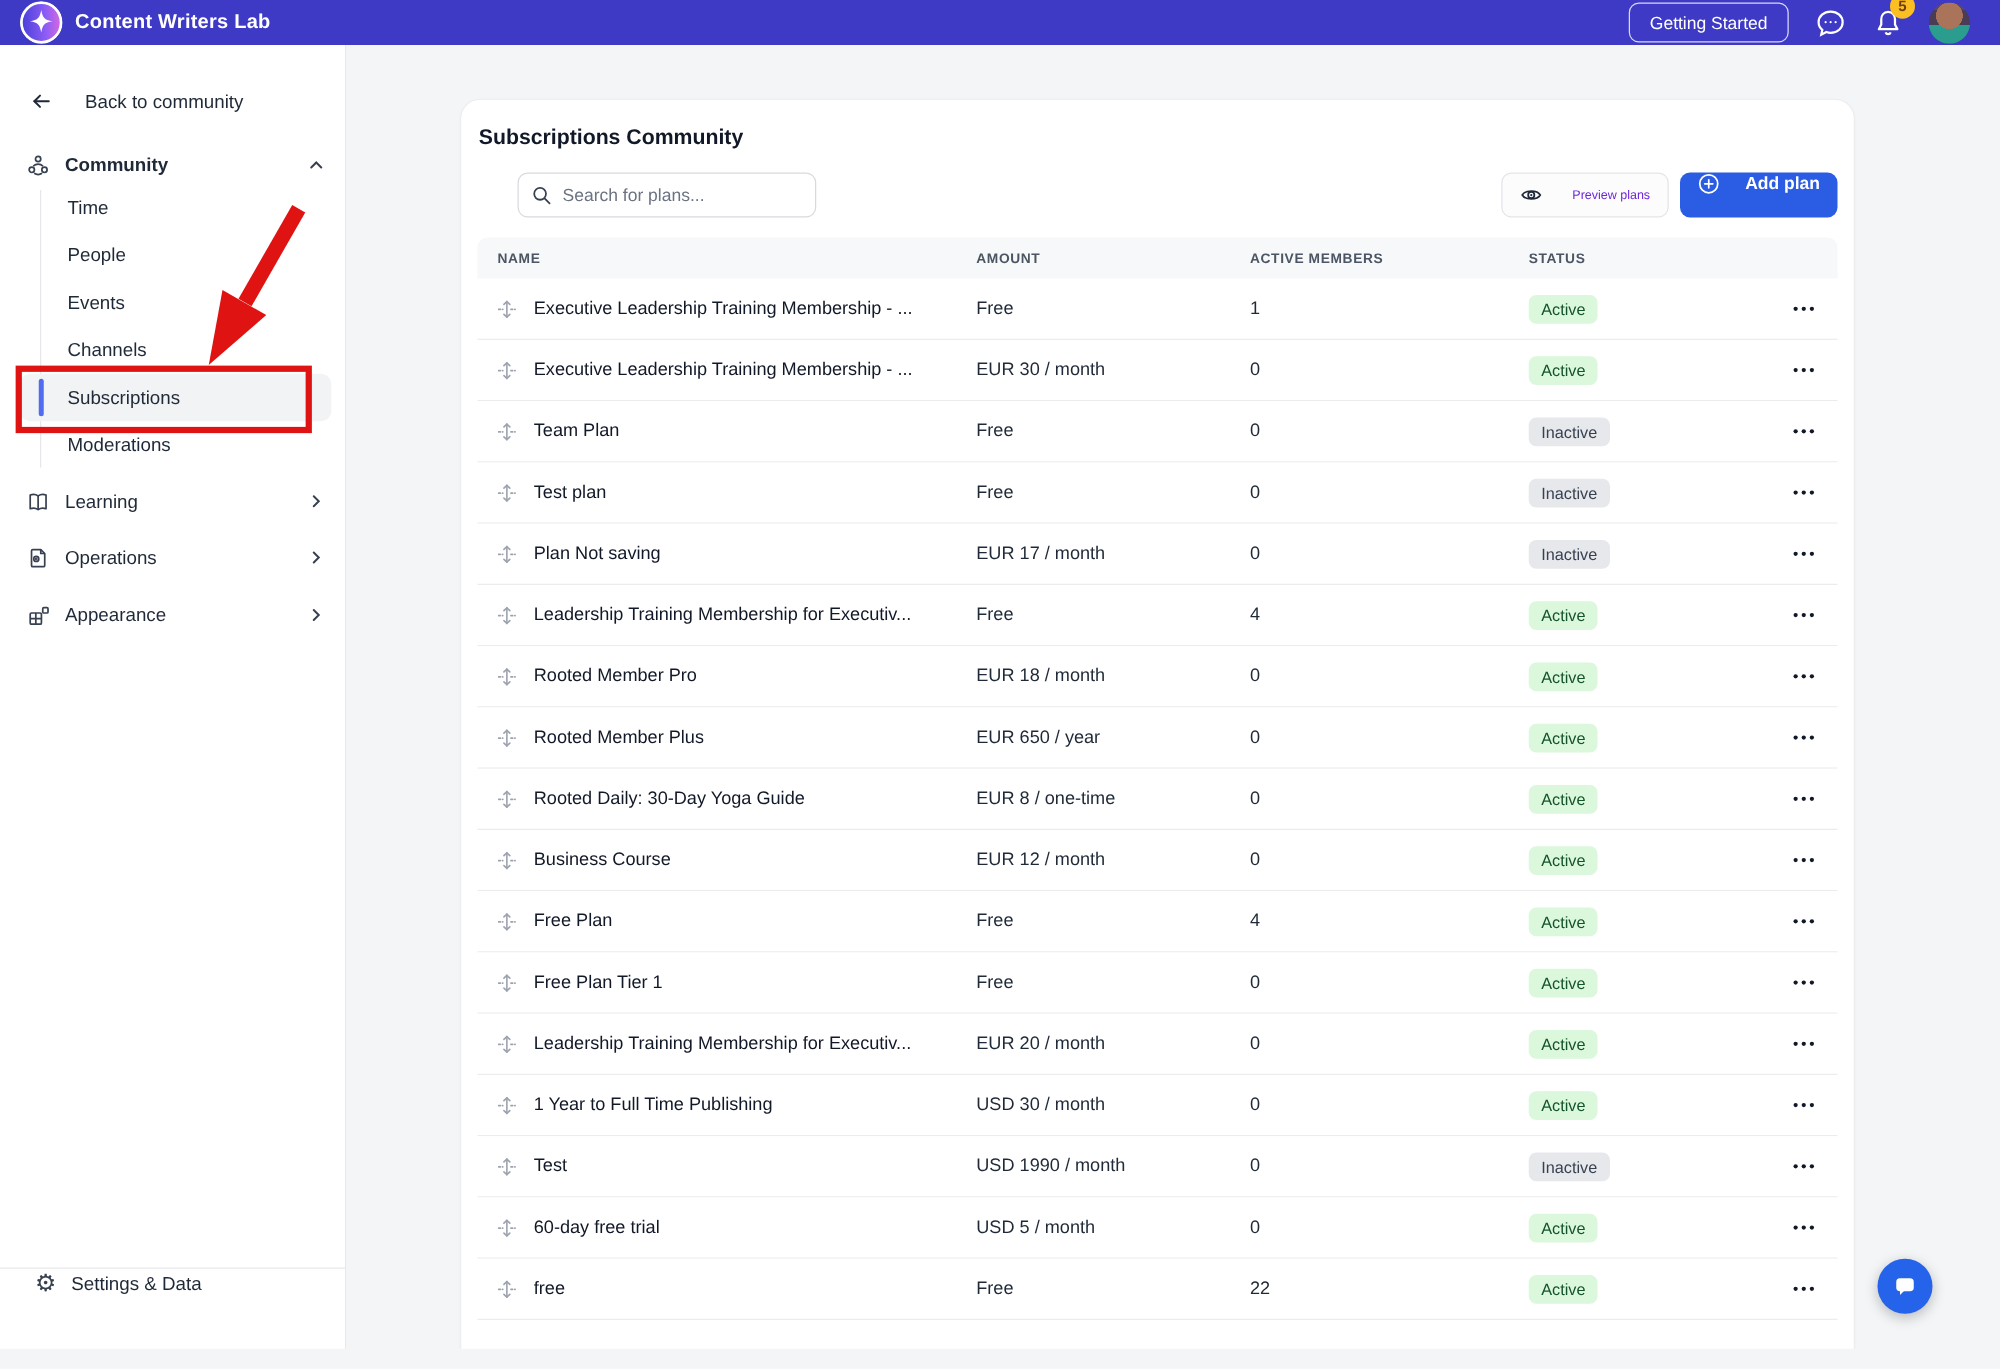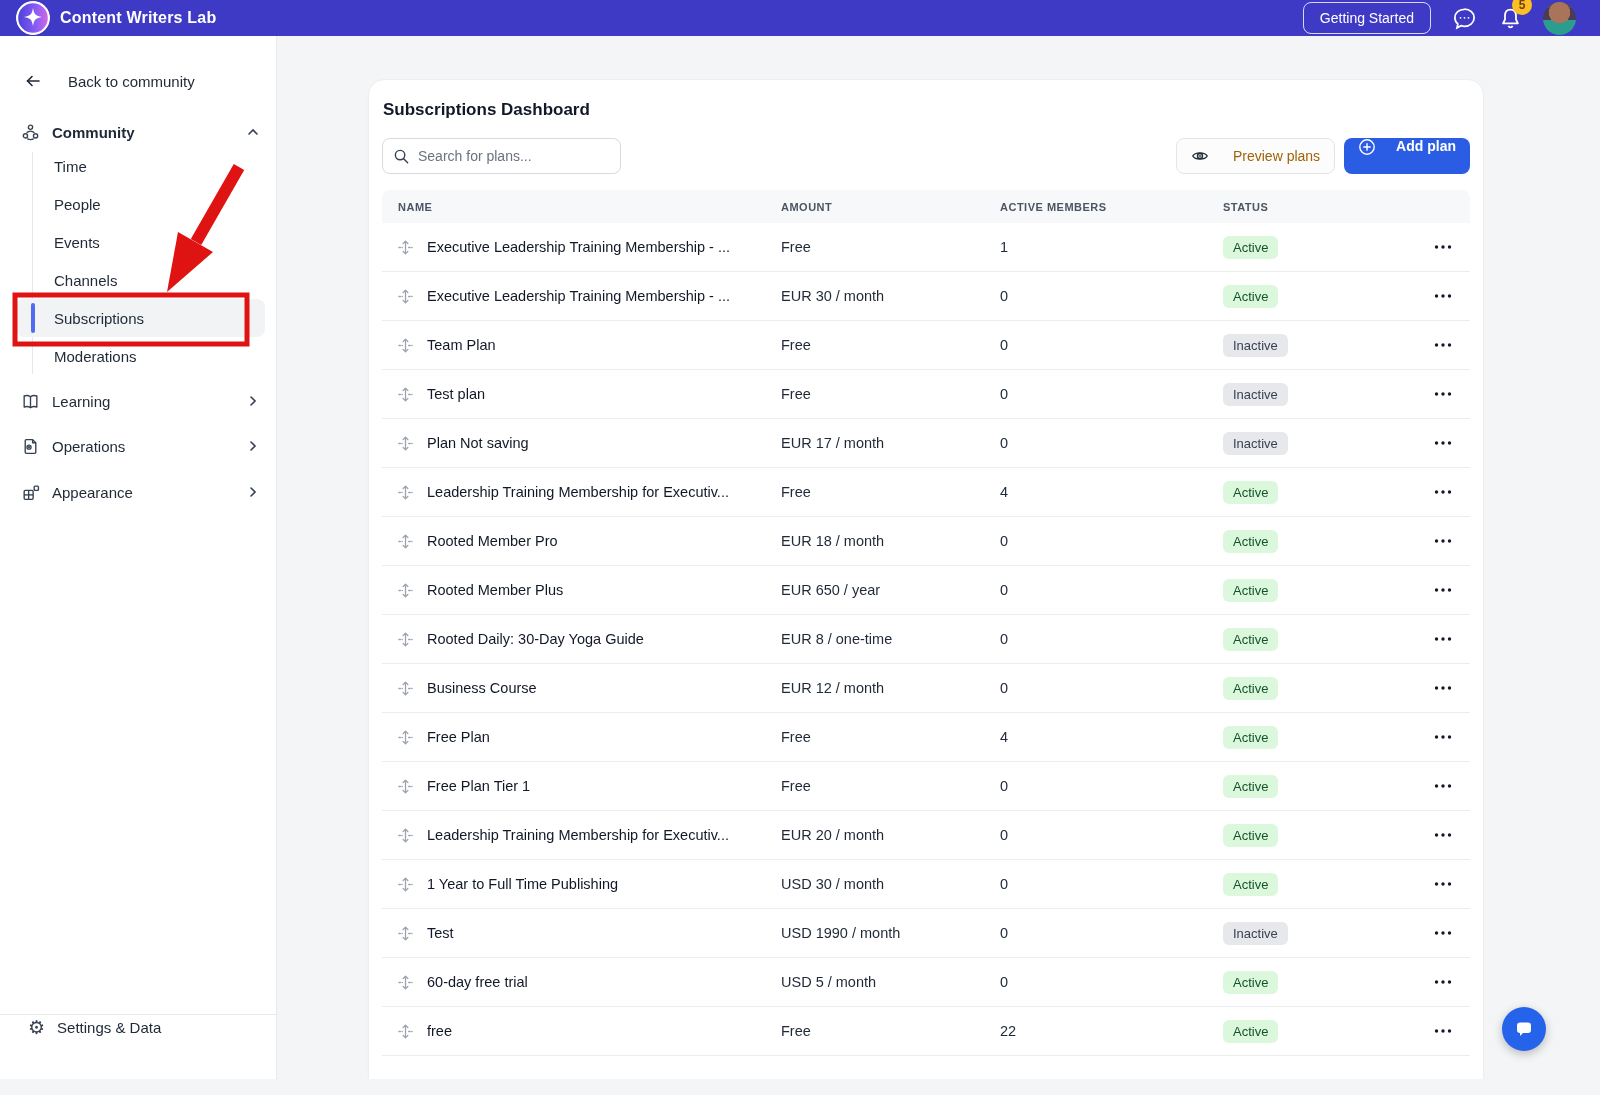--- a/index.html
+++ b/index.html
@@ -41,28 +41,28 @@
   .settings-row { position:absolute; top:976px; left:28px; height:32px; display:flex; align-items:center; gap:12px;
     font-size:15px; color:#1f2937; cursor:pointer; margin-top:0; }
   .settings-row { top:975px; }
   .gear-glyph { font-family:"DejaVu Sans",sans-serif; font-size:19px; color:#374151; line-height:1; }
   .annotation-svg { position:absolute; left:0; top:0; pointer-events:none; }
 
   
   .card { position:absolute; left:91px; top:43px; width:1116px; height:1080px; background:#fff;
     border:1px solid #eceef0; border-radius:16px; box-shadow:0 1px 2px rgba(16,24,40,.04); padding:0 13px; }
   .card-title { margin-top:20px; margin-left:1px; font-size:17px; font-weight:bold; color:#111827; }
-  .controls { margin-top:18px; display:flex; align-items:center; }
+  .controls { margin-top:18px; display:flex; align-items:center;margin-left:32px; }
   .search-box { width:239px; height:36px; border:1px solid #d7dade; border-radius:8px; background:#fff;
     display:flex; align-items:center; padding:0 10px; gap:8px; }
   .search-box input { border:none; outline:none; flex:1; font-size:14px; font-family:inherit; color:#111827; background:transparent; }
   .search-box input::placeholder { color:#6b7280; }
   .controls-right { margin-left:auto; display:flex; gap:9px; }
   .btn-preview { height:36px; display:flex; align-items:center; gap:24px; background:#fcfcfd; border:1px solid #e3e5e8;
-    border-radius:8px; padding:0 14px; font-size:14px; font-weight:500; color:#a16207; cursor:pointer; font-family:inherit; }
+    border-radius:8px; padding:0 14px; font-size:10px; font-weight:500; color:#6d28d9; cursor:pointer; font-family:inherit; }
   .btn-add { height:36px; display:flex; align-items:flex-start; gap:20px; background:#2a5ce4; border:none; border-radius:8px;
     padding:0 14px; font-size:14px; font-weight:bold; color:#ffffff; cursor:pointer; font-family:inherit; }
 
   
   .table { margin-top:16px; }
   .thead { display:grid; grid-template-columns:383px 219px 223px 193px 40px; height:33px; align-items:center;
     background:#f7f8f9; border-radius:8px 8px 0 0; padding:0 16px; }
   .thead .th { font-size:11px; font-weight:bold; color:#4b5563; letter-spacing:.5px; text-transform:uppercase; }
   .trow { display:grid; grid-template-columns:383px 219px 223px 193px 40px; height:49px; align-items:center;
     padding:0 16px; border-bottom:1px solid #ebecee; background:#fff; cursor:pointer; }
@@ -230,21 +230,21 @@
 
     <svg class="annotation-svg" width="277" height="400" viewBox="0 0 277 400">
       <rect x="15" y="259" width="232" height="49" fill="none" stroke="#e01313" stroke-width="5"></rect>
       <line x1="239" y1="131" x2="196" y2="206" stroke="#e01313" stroke-width="12"></line>
       <polygon points="167,256 213,216 178,196" fill="#e01313"></polygon>
     </svg>
   </nav>
 
   <main class="main">
     <section class="card">
-      <h1 class="card-title">Subscriptions Dashboard</h1>
+      <h1 class="card-title">Subscriptions Community</h1>
 
       <div class="controls">
         <div class="search-box">
           <svg width="17" height="17" viewBox="0 0 18 18" fill="none" stroke="#374151" stroke-width="1.5" stroke-linecap="round">
             <circle cx="7.5" cy="7.5" r="5"></circle>
               <line x1="11.3" y1="11.3" x2="15.5" y2="15.5"></line>
           </svg>
           <input type="text" placeholder="Search for plans..." style="">
         </div>
         <div class="controls-right">

